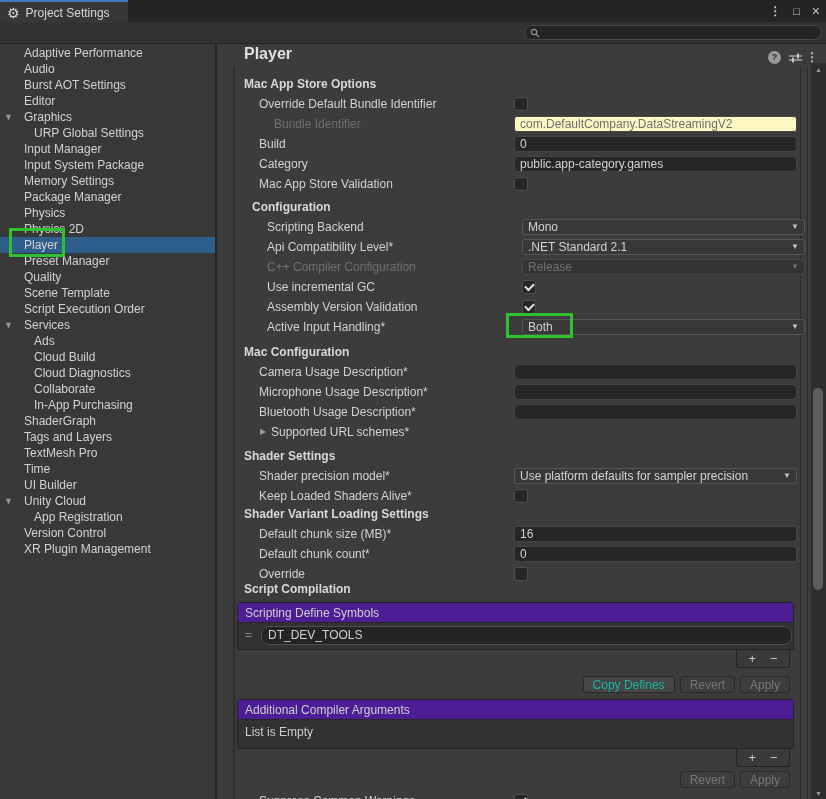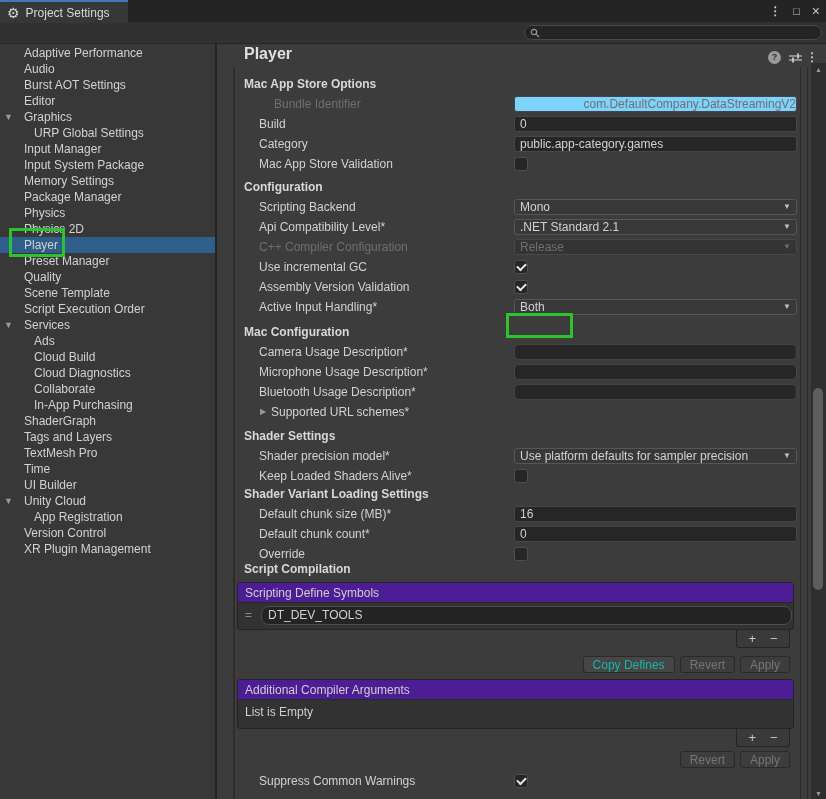--- a/index.html
+++ b/index.html
@@ -48,40 +48,40 @@
 #scroll { position:absolute; right:0; top:18px; width:15px; bottom:0; background:#2E2E2E; }
 #scroll .up { position:absolute; top:3px; left:0; right:0; text-align:center; font-size:7px; color:#999; }
 #scroll .down { position:absolute; bottom:2px; left:0; right:0; text-align:center; font-size:7px; color:#999; }
 #thumb { position:absolute; left:2px; width:10px; top:325px; height:202px; background:#5D5D5D; border-radius:5px; }
 
 
 #content { position:absolute; left:17px; top:29px; width:566px; }
 .section { margin-top:5px; }
 .sec-h { height:20px; line-height:20px; padding-left:10px; font-weight:bold; color:#D8D8D8; }
 .section[data-name="section-mac-app-store-options"] { margin-top:0; }
-.section[data-name="section-configuration"] { margin-top:3px; }
+.section[data-name="section-configuration"] { margin-top:3px;padding-left:8px; }
 .section[data-name="section-mac-configuration"] { }
 .section[data-name="section-shader-settings"] { margin-top:4px; }
 .section[data-name="section-shader-variant-loading-settings"] { margin-top:-2px; }
 .section[data-name="section-script-compilation"] { margin-top:-4px; }
 .section[data-name="section-script-compilation"] .sec-h { height:18px; line-height:18px; }
 .row { position:relative; height:20px; }
 .row .lbl { position:absolute; left:25px; top:0; height:20px; line-height:20px; white-space:nowrap; }
 .row .lbl.ind2 { left:40px; }
 .row .lbl.off { color:#6F6F6F; }
 .row .fold-tri { position:absolute; left:26px; top:0; height:20px; line-height:20px; font-size:8px; color:#9A9A9A; }
 .row .lbl.foldlbl { left:37px; }
 .ctrl { position:absolute; left:280px; top:2px; width:283px; height:16px; }
 .checkbox { position:relative; width:14px; height:14px; margin-top:1px; background:#262626; border:1px solid #4E4E4E; border-radius:3px; }
 .checkbox.checked::after { content:""; position:absolute; left:2px; top:2px; width:7px; height:4px;
   border-left:2px solid #E8E8E8; border-bottom:2px solid #E8E8E8; transform:rotate(-45deg); }
 .tfield { width:283px; height:16px; background:#262626; border:1px solid #464646; border-radius:3px;
   line-height:14px; padding-left:5px; white-space:nowrap; overflow:hidden; }
 .tfield.rounded { border-radius:5px; }
-.tfield.off { color:#6F6F6F; background:#7dd3fc; border-color:#454545;text-align:right; }
+.tfield.off { color:#6F6F6F; background:#fef9c3; border-color:#454545; }
 .dd { position:relative; width:283px; height:16px; background:#383838; border:1px solid #565656; border-radius:3px;
   line-height:14px; padding-left:5px; white-space:nowrap; overflow:hidden; }
 .dd .arr { position:absolute; right:5px; top:0px; font-size:8px; line-height:14px; color:#C0C0C0; }
 .dd.off { color:#6F6F6F; border-color:#484848; background:#343434; }
 .dd.off .arr { color:#6F6F6F; }
 
 
 .lbox { margin-left:3px; width:557px; border:1px solid #242424; border-radius:3px; background:#323232; }
 .lbox-h { height:20px; line-height:20px; padding-left:7px; background:#4c1d95; border-bottom:1px solid #272727; color:#CFCFCF; }
 .lbox-body { position:relative; padding:3px 0 4px 0; }
@@ -174,20 +174,26 @@
       </svg>
     </div>
     <span id="kebab2" data-name="context-menu-icon">⋮</span>
     <div id="vline" data-name="content-left-border"></div>
     <div id="rline1" data-name="content-right-border"></div>
     <div id="rline2" data-name="content-right-border2"></div>
     <div id="content" data-name="settings-content">
       <div id="sections">
           <div class="section" data-name="section-mac-app-store-options">
             <div class="sec-h" data-name="section-header">Mac App Store Options</div>
+            <div class="row" data-name="setting-row-override-default-bundle-identifier">
+              <span class="lbl" data-name="row-label">Override Default Bundle Identifier</span>
+              <div class="ctrl" data-name="row-control">
+                <div class="checkbox" data-name="override-default-bundle-identifier-checkbox"></div>
+              </div>
+            </div>
             <div class="row" data-name="setting-row-bundle-identifier">
               <span class="lbl ind2 off" data-name="row-label">Bundle Identifier</span>
               <div class="ctrl" data-name="row-control">
                 <div class="tfield off" data-name="bundle-identifier-field">com.DefaultCompany.DataStreamingV2</div>
               </div>
             </div>
             <div class="row" data-name="setting-row-build">
               <span class="lbl" data-name="row-label">Build</span>
               <div class="ctrl" data-name="row-control">
                 <div class="tfield" data-name="build-field">0</div>

